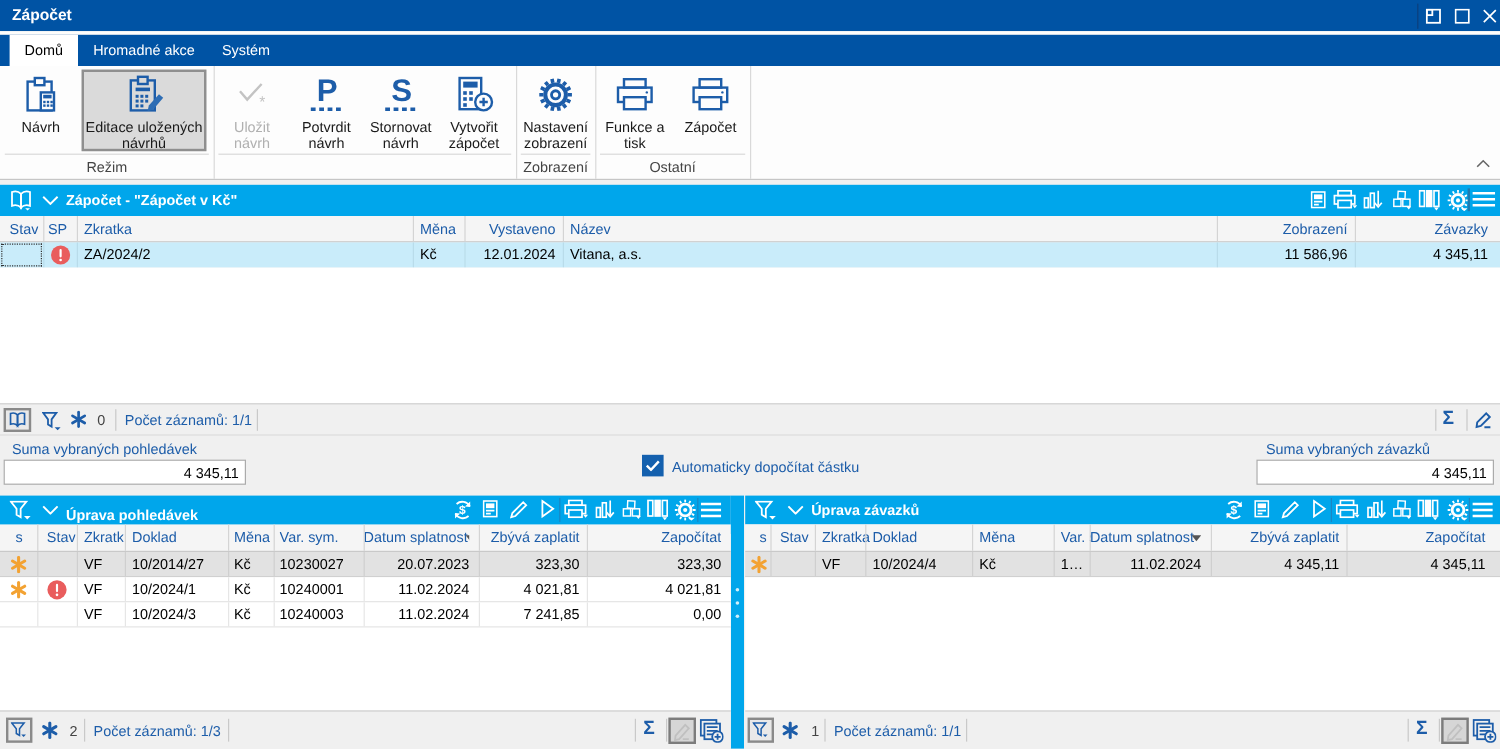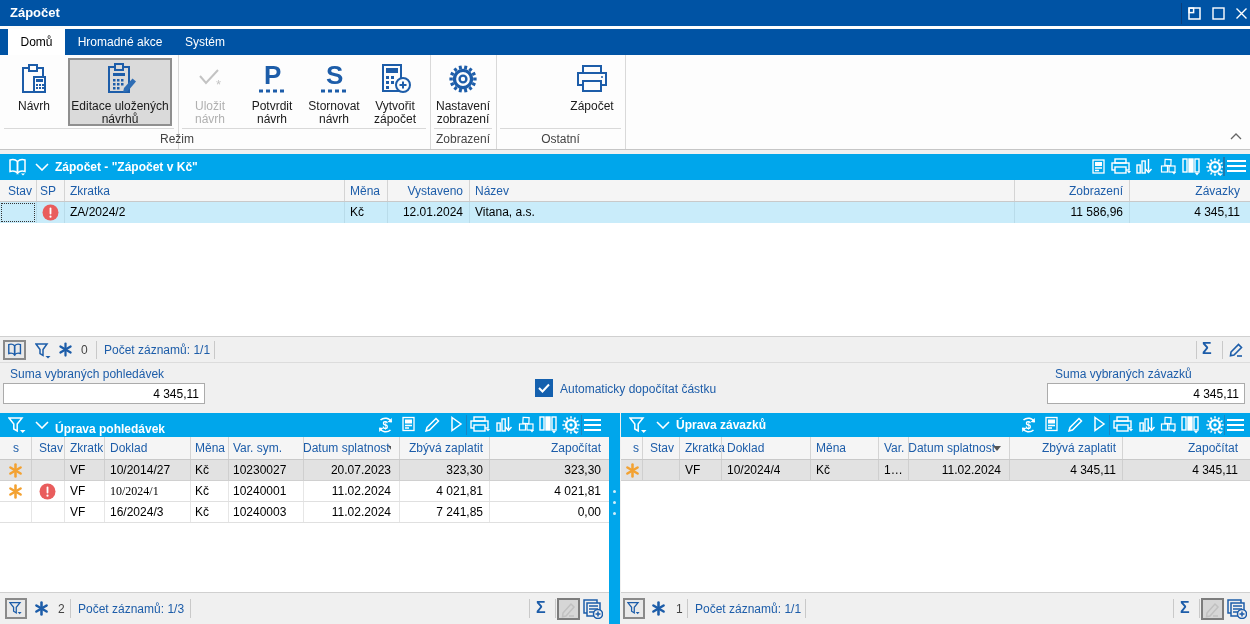--- a/index.html
+++ b/index.html
@@ -72,21 +72,21 @@
 
 <div class="ribbon">
   <div class="rgsep" style="left:178px;"></div>
   <div class="rgsep" style="left:430px;"></div>
   <div class="rgsep" style="left:496px;"></div>
   <div class="rgsep" style="left:625px;"></div>
   <div class="rlabelline" style="left:4px;width:170px;"></div>
   <div class="rlabelline" style="left:182px;width:244px;"></div>
   <div class="rlabelline" style="left:434px;width:58px;"></div>
   <div class="rlabelline" style="left:500px;width:121px;"></div>
-  <div class="rlabel" style="left:16px;width:178px;text-align:right;">Režim</div>
+  <div class="rlabel" style="left:0;width:178px;">Režim</div>
   <div class="rlabel" style="left:430px;width:66px;">Zobrazení</div>
   <div class="rlabel" style="left:496px;width:129px;">Ostatní</div>
   <div class="rsel"></div>
 
   <div class="rbtn" style="left:6px;width:56px;">
     <div class="ric">
         <svg width="30" height="32" viewBox="0 0 30 32" fill="none" stroke="#1d5da9" stroke-width="2">
           <rect x="4" y="5" width="20" height="24"></rect>
           <rect x="10" y="2" width="8" height="6" fill="#fdfdfd"></rect>
           <rect x="15" y="14" width="11" height="15" fill="#fdfdfd"></rect>
@@ -177,20 +177,31 @@
             <rect x="14" y="14" width="3" height="3"></rect>
             <rect x="9" y="19" width="3" height="3"></rect>
             <rect x="14" y="19" width="3" height="3"></rect>
             <rect x="9" y="24" width="3" height="3"></rect>
           </g>
           <circle cx="26" cy="23" r="7" fill="#fdfdfd"></circle>
           <path d="M26 19.5 L26 26.5 M22.5 23 L29.5 23"></path>
         </svg>
       </div>
     <div>Vytvořit<br>zápočet</div>
+  </div>
+  <div class="rbtn" style="left:500px;width:58px;">
+    <div class="ric">
+        <svg width="36" height="32" viewBox="0 0 36 32" fill="none" stroke="#1d5da9" stroke-width="2">
+          <rect x="9" y="3" width="18" height="7"></rect>
+          <rect x="4" y="10" width="28" height="12"></rect>
+          <rect x="9" y="18" width="18" height="10" fill="#fdfdfd"></rect>
+          <circle cx="28" cy="14" r="1" fill="#1d5da9" stroke="none"></circle>
+        </svg>
+      </div>
+    <div>Funkce a<br>tisk</div>
   </div>
   <div class="rbtn" style="left:562px;width:60px;">
     <div class="ric">
         <svg width="36" height="32" viewBox="0 0 36 32" fill="none" stroke="#1d5da9" stroke-width="2">
           <rect x="9" y="3" width="18" height="7"></rect>
           <rect x="4" y="10" width="28" height="12"></rect>
           <rect x="9" y="18" width="18" height="10" fill="#fdfdfd"></rect>
           <circle cx="28" cy="14" r="1" fill="#1d5da9" stroke="none"></circle>
         </svg>
       </div>
@@ -525,38 +536,38 @@
           <line x1="3.2" y1="6" x2="16.8" y2="14"></line>
           <line x1="3.2" y1="14" x2="16.8" y2="6"></line>
         </g>
       </svg></div>
   <div class="c" style="left:39px;top:2px;"><svg width="17" height="17" viewBox="0 0 17 17">
         <circle cx="8.5" cy="8.5" r="8" fill="#e95d5d"></circle>
         <rect x="7.6" y="3.5" width="1.8" height="7" rx="0.9" fill="#fff"></rect>
         <circle cx="8.5" cy="12.7" r="1.1" fill="#fff"></circle>
       </svg></div>
   <div class="c" style="left:70px;">VF</div>
-  <div class="c" style="left:110px;font-family:Liberation Serif, serif;">10/2024/1</div>
+  <div class="c" style="left:110px;">10/2024/1</div>
   <div class="c" style="left:195px;">Kč</div>
   <div class="c" style="left:233px;">10240001</div>
   <div class="c r" style="left:303px;width:88px;">11.02.2024</div>
   <div class="c r" style="left:399px;width:84px;">4 021,81</div>
   <div class="c r" style="left:489px;width:112px;">4 021,81</div>
   <div class="vline" style="left:31px;background:#e6e6e6;"></div>
     <div class="vline" style="left:64px;background:#e6e6e6;"></div>
     <div class="vline" style="left:104px;background:#e6e6e6;"></div>
     <div class="vline" style="left:190px;background:#e6e6e6;"></div>
     <div class="vline" style="left:228px;background:#e6e6e6;"></div>
     <div class="vline" style="left:303px;background:#e6e6e6;"></div>
     <div class="vline" style="left:399px;background:#e6e6e6;"></div>
     <div class="vline" style="left:489px;background:#e6e6e6;"></div>
 </div>
 <div class="row" style="left:0;top:502px;width:609px;height:21px;background:#fff;line-height:21px;border-bottom:1px solid #e0e0e0;">
   <div class="c" style="left:70px;">VF</div>
-  <div class="c" style="left:110px;">16/2024/3</div>
+  <div class="c" style="left:110px;">10/2024/3</div>
   <div class="c" style="left:195px;">Kč</div>
   <div class="c" style="left:233px;">10240003</div>
   <div class="c r" style="left:303px;width:88px;">11.02.2024</div>
   <div class="c r" style="left:399px;width:84px;">7 241,85</div>
   <div class="c r" style="left:489px;width:112px;">0,00</div>
   <div class="vline" style="left:31px;background:#e6e6e6;"></div>
     <div class="vline" style="left:64px;background:#e6e6e6;"></div>
     <div class="vline" style="left:104px;background:#e6e6e6;"></div>
     <div class="vline" style="left:190px;background:#e6e6e6;"></div>
     <div class="vline" style="left:228px;background:#e6e6e6;"></div>

